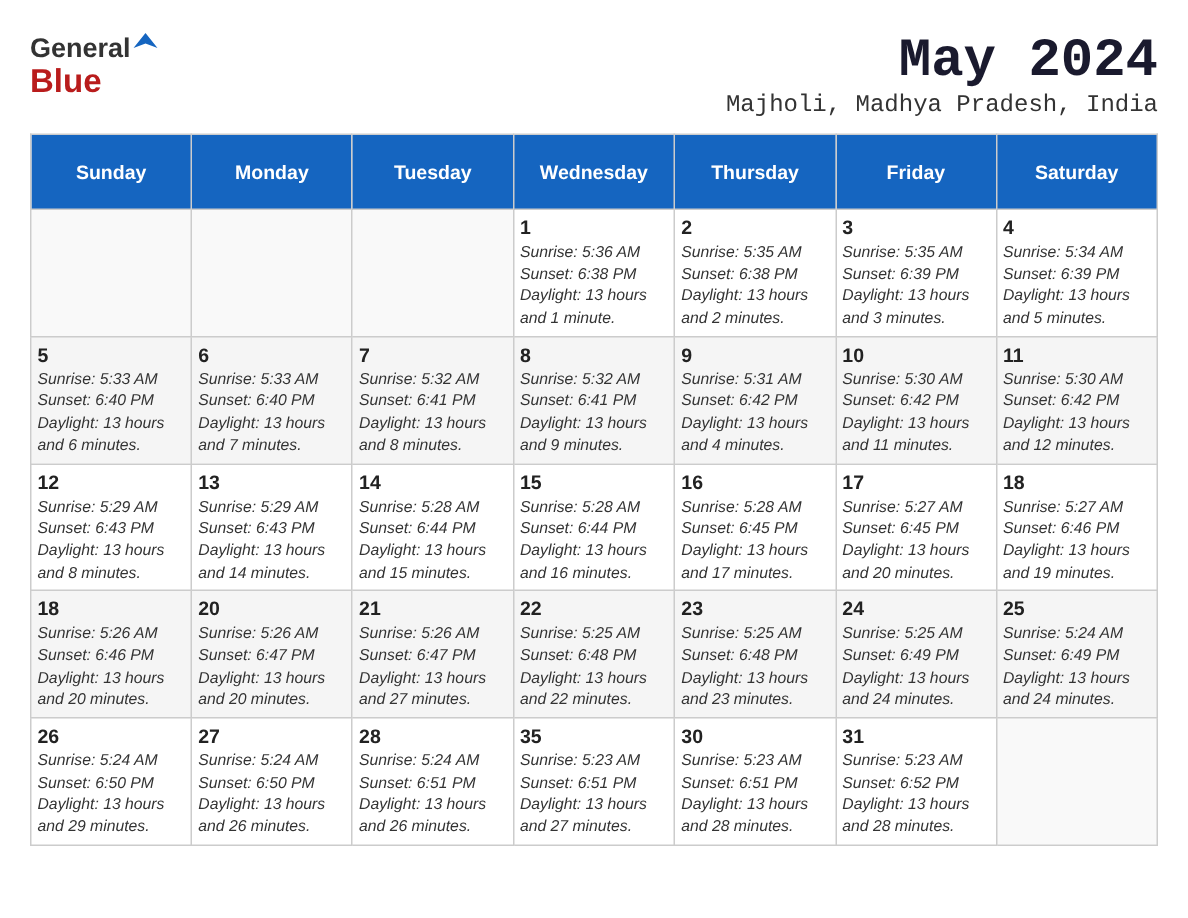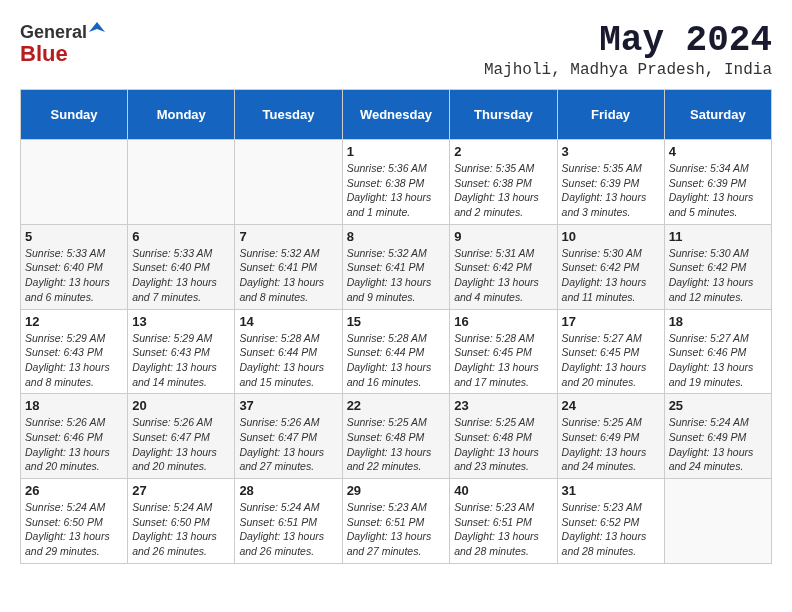--- a/index.html
+++ b/index.html
@@ -203,21 +203,21 @@
       <tr>
         <td>
           <div class="day-num">18</div>
           <div class="day-info"><span>Sunrise: 5:26 AM</span><br><span>Sunset: 6:46 PM</span><br><span>Daylight: 13 hours</span><br><span>and 20 minutes.</span></div>
         </td>
         <td>
           <div class="day-num">20</div>
           <div class="day-info"><span>Sunrise: 5:26 AM</span><br><span>Sunset: 6:47 PM</span><br><span>Daylight: 13 hours</span><br><span>and 20 minutes.</span></div>
         </td>
         <td>
-          <div class="day-num">37</div>
+          <div class="day-num">21</div>
           <div class="day-info"><span>Sunrise: 5:26 AM</span><br><span>Sunset: 6:47 PM</span><br><span>Daylight: 13 hours</span><br><span>and 27 minutes.</span></div>
         </td>
         <td>
           <div class="day-num">22</div>
           <div class="day-info"><span>Sunrise: 5:25 AM</span><br><span>Sunset: 6:48 PM</span><br><span>Daylight: 13 hours</span><br><span>and 22 minutes.</span></div>
         </td>
         <td>
           <div class="day-num">23</div>
           <div class="day-info"><span>Sunrise: 5:25 AM</span><br><span>Sunset: 6:48 PM</span><br><span>Daylight: 13 hours</span><br><span>and 23 minutes.</span></div>
         </td>
@@ -237,25 +237,25 @@
         </td>
         <td>
           <div class="day-num">27</div>
           <div class="day-info"><span>Sunrise: 5:24 AM</span><br><span>Sunset: 6:50 PM</span><br><span>Daylight: 13 hours</span><br><span>and 26 minutes.</span></div>
         </td>
         <td>
           <div class="day-num">28</div>
           <div class="day-info"><span>Sunrise: 5:24 AM</span><br><span>Sunset: 6:51 PM</span><br><span>Daylight: 13 hours</span><br><span>and 26 minutes.</span></div>
         </td>
         <td>
-          <div class="day-num">29</div>
+          <div class="day-num">35</div>
           <div class="day-info"><span>Sunrise: 5:23 AM</span><br><span>Sunset: 6:51 PM</span><br><span>Daylight: 13 hours</span><br><span>and 27 minutes.</span></div>
         </td>
         <td>
-          <div class="day-num">40</div>
+          <div class="day-num">30</div>
           <div class="day-info"><span>Sunrise: 5:23 AM</span><br><span>Sunset: 6:51 PM</span><br><span>Daylight: 13 hours</span><br><span>and 28 minutes.</span></div>
         </td>
         <td>
           <div class="day-num">31</div>
           <div class="day-info"><span>Sunrise: 5:23 AM</span><br><span>Sunset: 6:52 PM</span><br><span>Daylight: 13 hours</span><br><span>and 28 minutes.</span></div>
         </td>
         <td class="empty-cell"></td>
       </tr>
     </tbody>
 </table>

